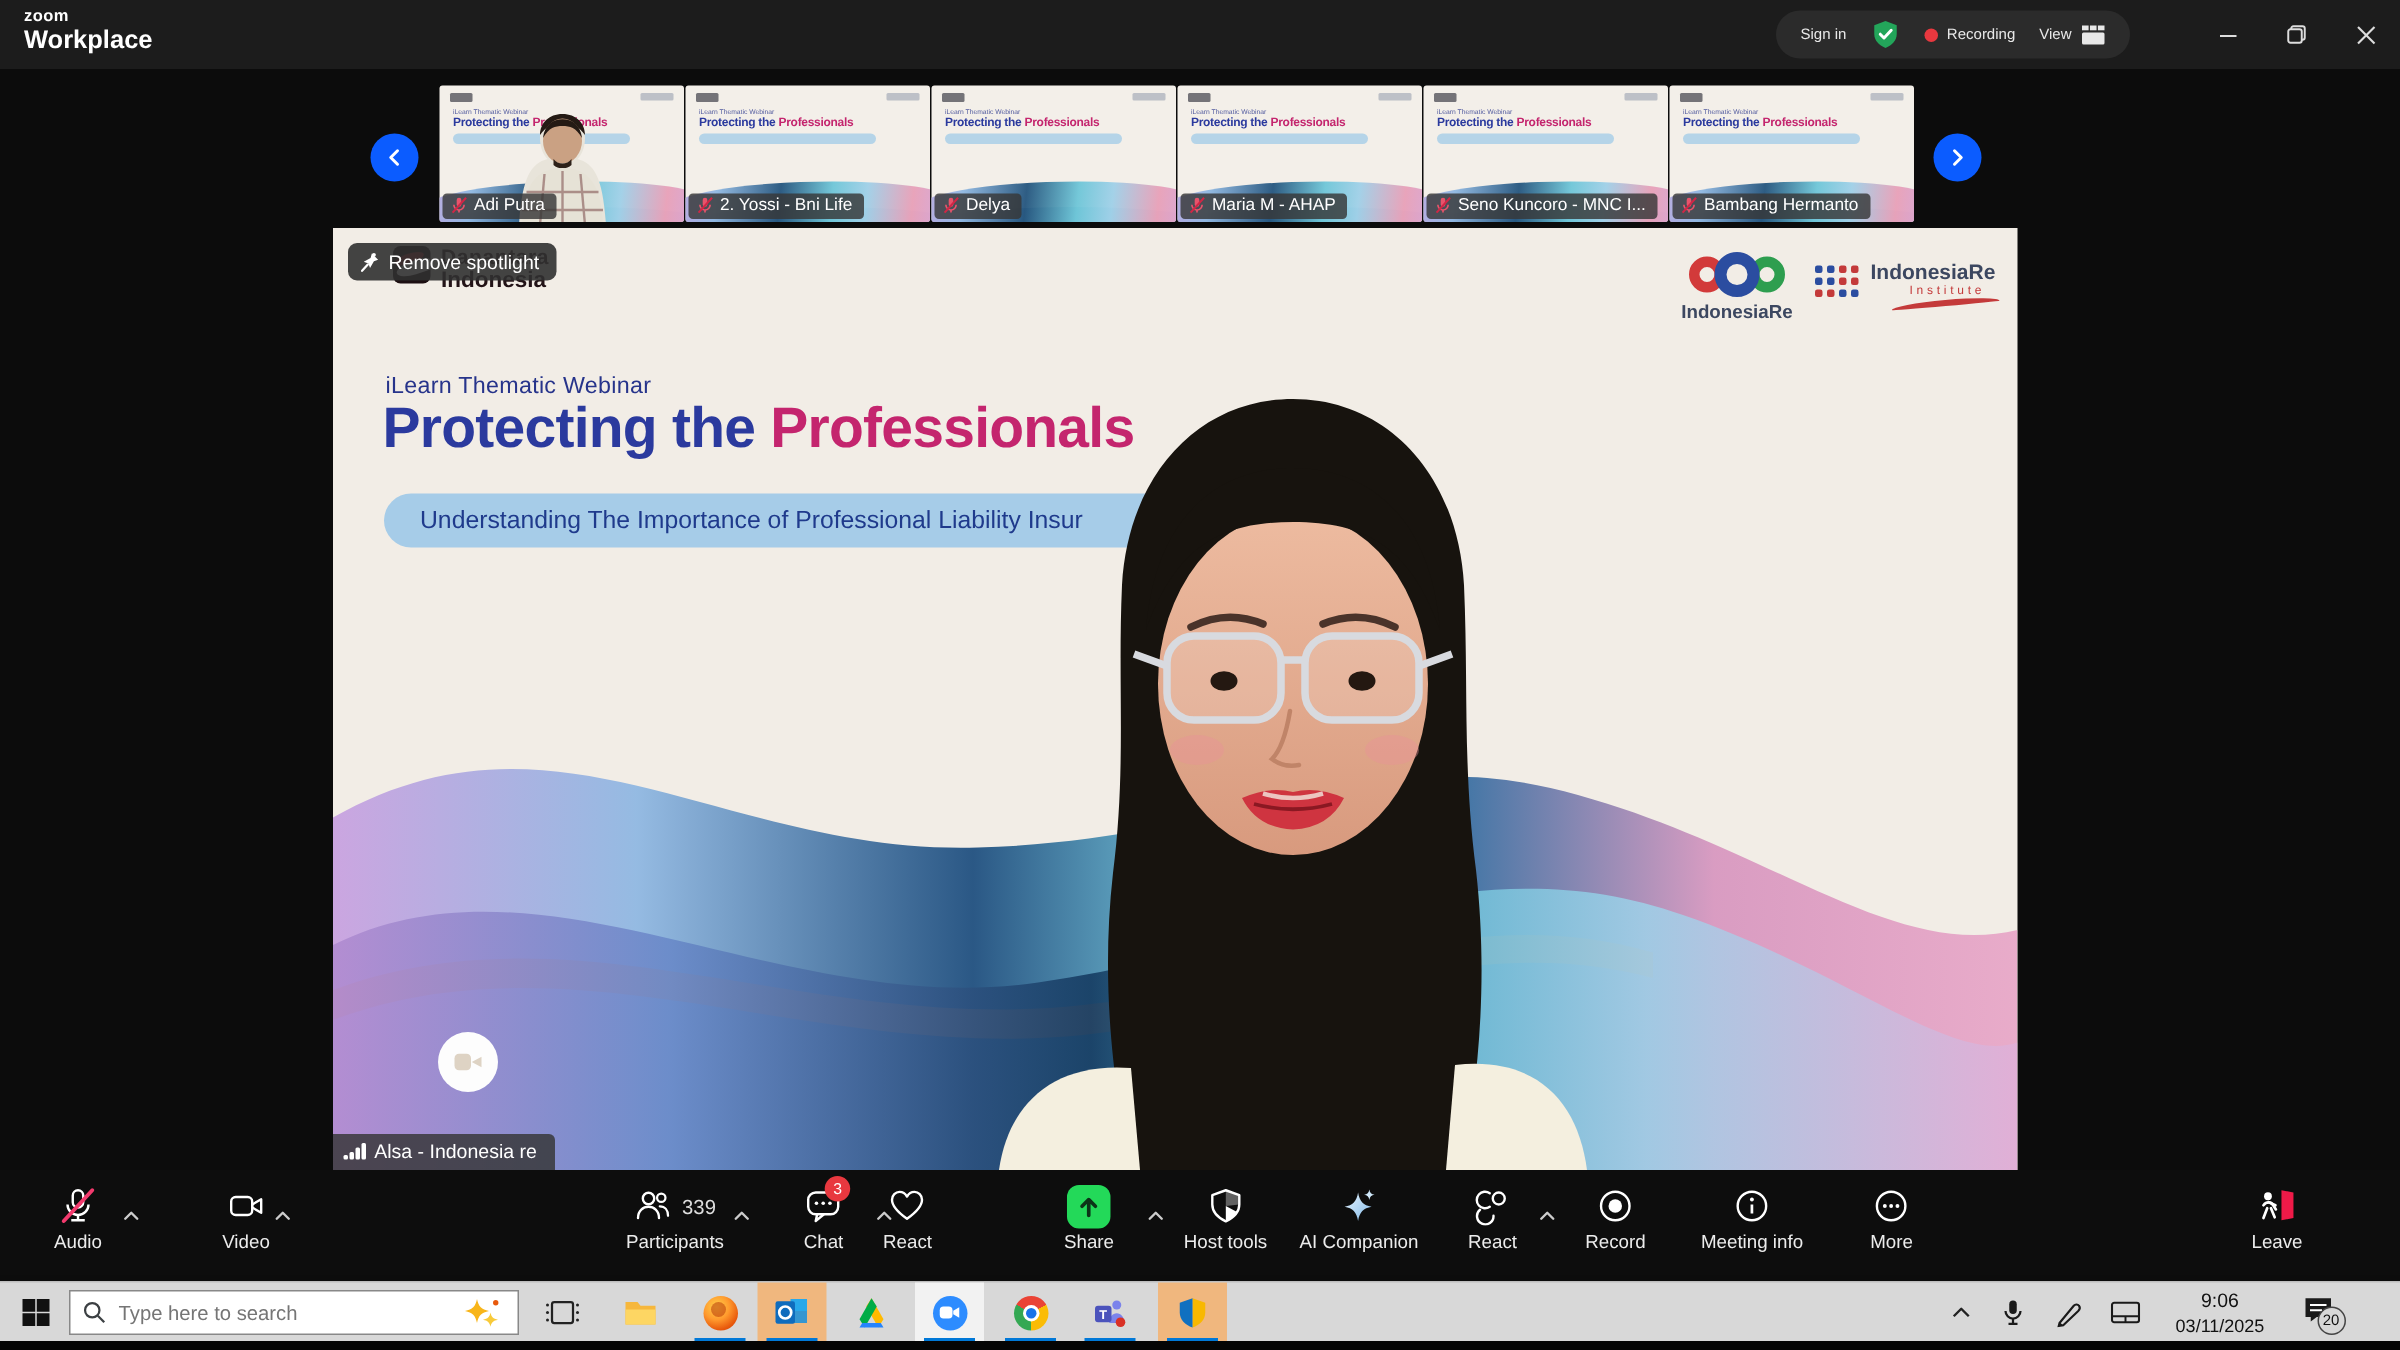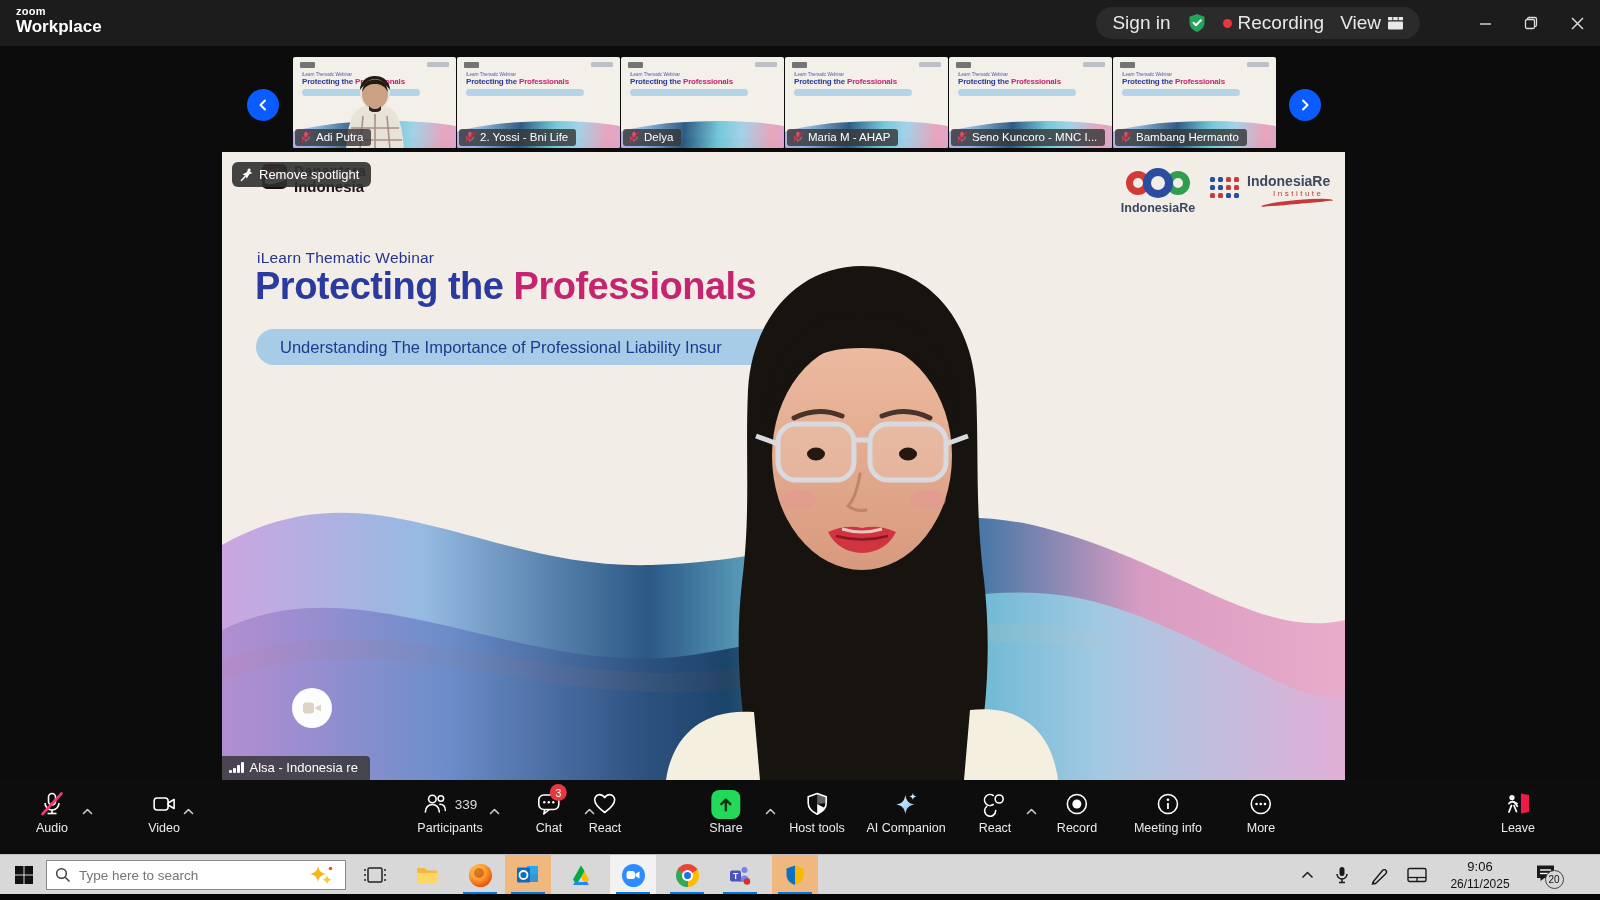--- a/index.html
+++ b/index.html
@@ -2,21 +2,21 @@
 <html><head>
 <meta charset="utf-8">
 <style>
   *{margin:0;padding:0;box-sizing:border-box;}
   html,body{width:1600px;height:900px;overflow:hidden;background:#0c0c0c;font-family:"Liberation Sans",sans-serif;}
   
   #titlebar{position:absolute;left:0;top:0;width:1600px;height:46px;background:#1c1c1c;}
   .zlogo{position:absolute;left:16px;top:6px;color:#fff;line-height:1;}
   .zlogo .l1{font-size:11px;font-weight:bold;letter-spacing:.3px;}
   .zlogo .l2{font-size:17px;font-weight:600;margin-top:1px;}
-  .tb-right{position:absolute;right:180px;top:7px;height:32px;background:#2b2b2b;border-radius:17px;display:flex;align-items:center;padding:0 16px;gap:16px;color:#e8e8e8;font-size:19px;}
+  .tb-right{position:absolute;right:180px;top:7px;height:32px;background:#2b2b2b;border-radius:17px;display:flex;align-items:center;padding:0 16px;gap:16px;color:#e8e8e8;font-size:10px;}
   .tb-right .seg{display:flex;align-items:center;gap:6px;cursor:default;}
   .recdot{width:9px;height:9px;border-radius:50%;background:#e8383f;}
   .winctl{position:absolute;top:0;height:46px;width:46px;display:flex;align-items:center;justify-content:center;color:#ddd;font-size:15px;}
   
   #filmstrip{position:absolute;left:0;top:52px;width:1600px;height:100px;}
   .nav-circle{position:absolute;width:32px;height:32px;border-radius:50%;background:#0b5cff;display:flex;align-items:center;justify-content:center;top:37px;}
   .thumbs{position:absolute;left:293px;top:5px;display:flex;gap:1px;}
   .thumb{position:relative;width:163px;height:91px;background:#f3efe9;overflow:hidden;border-radius:2px;}
   .t-mark-l{position:absolute;left:7px;top:5px;width:15px;height:6px;background:#4a4a52;opacity:.75;border-radius:1px;}
   .t-mark-r{position:absolute;right:7px;top:5px;width:22px;height:5px;background:#9aa0b0;opacity:.6;border-radius:1px;}
@@ -713,21 +713,21 @@
   <div class="tk-tile" style="left:1417px;width:32px;">
       <svg width="20" height="16" viewBox="0 0 20 16">
         <rect x="1" y="1.5" width="18" height="13" rx="1.5" stroke="#1a1a1a" stroke-width="1.4" fill="none"></rect>
         <line x1="1" y1="10.5" x2="19" y2="10.5" stroke="#1a1a1a" stroke-width="1.3"></line>
         <line x1="10" y1="10.5" x2="10" y2="14.5" stroke="#1a1a1a" stroke-width="1.3"></line>
       </svg>
     </div>
 
   <div class="clock">
     <div class="t">9:06</div>
-    <div class="d">26/11/2025</div>
+    <div class="d">03/11/2025</div>
   </div>
 
   <div class="tk-tile" style="left:1545px;width:40px;">
     <div style="position:relative;">
       <svg width="21" height="20" viewBox="0 0 21 20">
           <path d="M2,2.5 h17 v12.5 h-9.5 l-4,3 v-3 H2 Z" fill="#1a1a1a"></path>
           <line x1="5" y1="7" x2="16" y2="7" stroke="#fff" stroke-width="1.4"></line>
           <line x1="5" y1="10.5" x2="13" y2="10.5" stroke="#fff" stroke-width="1.4"></line>
         </svg>
       <span class="notif-badge">20</span>

